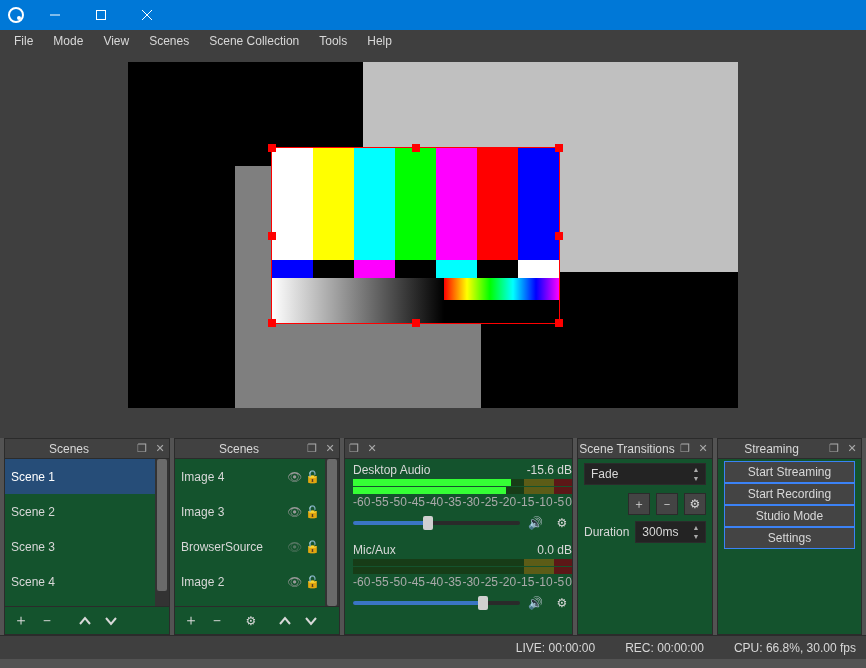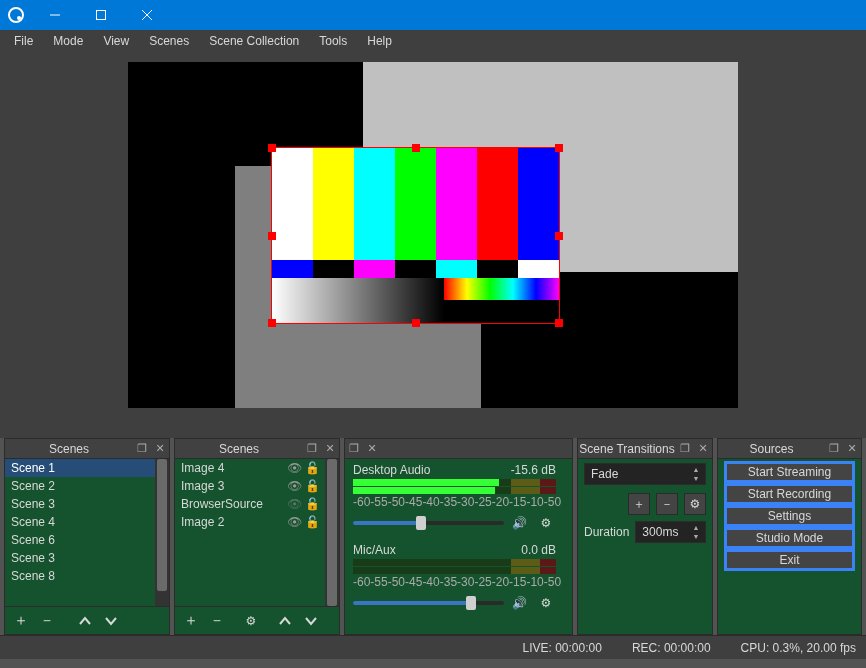--- a/index.html
+++ b/index.html
@@ -29,44 +29,44 @@
   .smpte .row2{flex:10%;display:flex}
   .smpte .row2 div{flex:1}
   .smpte .row3{flex:26%;display:flex}
   
   .dockarea{display:flex;gap:4px;padding:0 4px;height:197px;background:#535353}
   .dock{display:flex;flex-direction:column;background:#14532d;border:1px solid #2b2b2b}
   .dock .dockhead{height:20px;background:#414141;color:#d8d8d8;display:flex;align-items:center;border-bottom:1px solid #2b2b2b}
   .dock .dockhead .dtitle{flex:1;text-align:center}
   .dock .dockhead .dockbtn{width:18px;height:18px;display:flex;align-items:center;justify-content:center;color:#aaa;font-size:11px}
   .dock .body{flex:1;display:flex;flex-direction:column;min-height:0}
-  .listrow{height:18px;color:#d8d8d8;display:flex;align-items:center;padding:0 6px}
+  .listrow{height:35px;color:#d8d8d8;display:flex;align-items:center;padding:0 6px}
   .listrow.sel{background:#264d78;color:#fff}
   .scrollbar{width:14px;background:#333;position:relative}
   .scrollbar .thumb{position:absolute;left:2px;right:2px;background:#6a6a6a;border-radius:2px}
   .toolbar{height:28px;border-top:1px solid #2b2b2b;display:flex;align-items:center;padding:0 4px;gap:2px}
   .tbbtn{width:24px;height:22px;display:flex;align-items:center;justify-content:center;color:#d8d8d8;font-size:15px}
   
   .srcicons{display:flex;gap:4px;margin-left:auto}
   .srcicons span{width:14px;text-align:center;color:#999;font-size:12px}
   
-  .mixch{padding:4px 16px 6px 8px;color:#d8d8d8}
+  .mixch{padding:4px 0 6px 8px;color:#d8d8d8}
   .mixch .chhead{display:flex;justify-content:space-between;font-size:11px}
   .meter{height:7px;position:relative;margin-top:2px;background:#173c17}
   .meter .y{position:absolute;top:0;bottom:0;left:78%;right:8%;background:#5c5c17}
   .meter .r{position:absolute;top:0;bottom:0;left:92%;right:0;background:#5c1717}
   .meter .bar{position:absolute;top:0;bottom:0;left:0;background:#35ff35}
   .scale{display:flex;justify-content:space-between;font-size:8px;color:#aaa;margin-top:1px}
   .sliderrow{display:flex;align-items:center;gap:6px;margin-top:4px}
   .slider{flex:1;height:4px;background:#2a2a2a;border-radius:2px;position:relative}
   .slider .fill{position:absolute;left:0;top:0;bottom:0;background:#3a75c4;border-radius:2px}
   .slider .knob{position:absolute;top:-5px;width:10px;height:14px;background:#d0d0d0;border-radius:2px;transform:translateX(-50%)}
   .icnbtn{width:20px;height:20px;color:#d8d8d8;display:flex;align-items:center;justify-content:center;font-size:14px}
   
-  .ctrlbtn{height:22px;margin:0 6px;background:#444;border:3px solid #3b82f6;color:#d8d8d8;display:flex;align-items:center;justify-content:center}
+  .ctrlbtn{height:22px;margin:0 6px;background:#444;border:1px solid #3b82f6;color:#d8d8d8;display:flex;align-items:center;justify-content:center}
   .combo{height:22px;margin:4px 6px;background:#232323;border:1px solid #2b2b2b;color:#d8d8d8;display:flex;align-items:center;padding:0 6px;position:relative}
   .spin{position:absolute;right:2px;top:1px;bottom:1px;width:14px;display:flex;flex-direction:column}
   .spin div{flex:1;display:flex;align-items:center;justify-content:center;font-size:7px;color:#aaa}
   .trow{display:flex;align-items:center;padding:0 6px;gap:6px;color:#d8d8d8;margin-top:4px}
   .trow .iconbtn{width:22px;height:22px;display:flex;align-items:center;justify-content:center;background:#444;border:1px solid #2b2b2b}
   
   .statusbar{height:24px;background:#3f3f3f;color:#d8d8d8;display:flex;align-items:center;padding:0 10px;gap:30px;justify-content:flex-end;border-top:1px solid #2b2b2b}
   svg{display:block}
 </style>
 </head>
@@ -372,32 +372,31 @@
               <div>▲</div>
               <div>▼</div>
             </div>
         </div>
       </div>
     </div>
   </div>
 
   <div class="dock" style="flex:1">
     <div class="dockhead">
-      <div class="dtitle">Sources</div>
+      <div class="dtitle">Streaming</div>
       <div class="dockbtn">❐</div>
       <div class="dockbtn">✕</div>
     </div>
     <div class="body" style="padding-top:2px">
       <div class="ctrlbtn">Start Streaming</div>
       <div class="ctrlbtn">Start Recording</div>
+      <div class="ctrlbtn">Studio Mode</div>
       <div class="ctrlbtn">Settings</div>
-      <div class="ctrlbtn">Studio Mode</div>
-      <div class="ctrlbtn">Exit</div>
     </div>
   </div>
 
 </div>
 
 <div class="statusbar">
   <span>LIVE: 00:00:00</span>
   <span>REC: 00:00:00</span>
-  <span>CPU: 0.3%, 20.00 fps</span>
+  <span>CPU: 66.8%, 30.00 fps</span>
 </div>
 
 </body></html>

